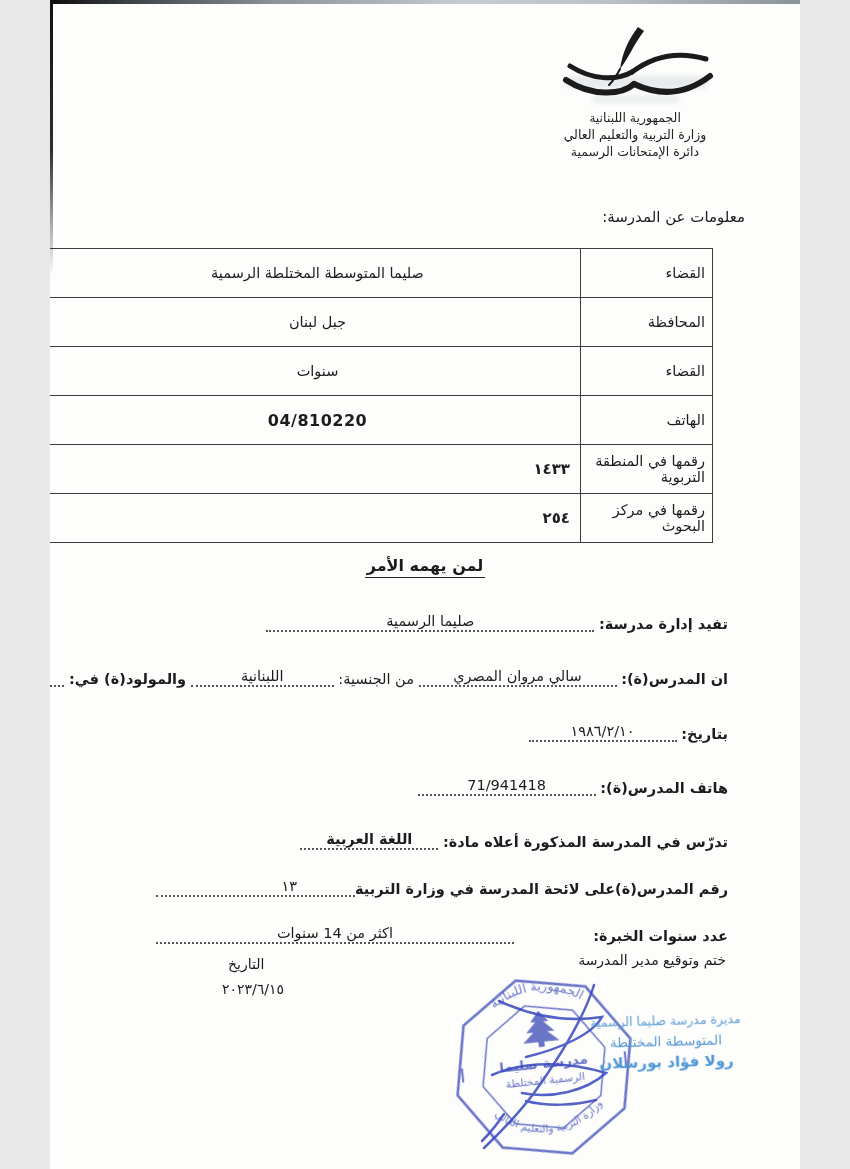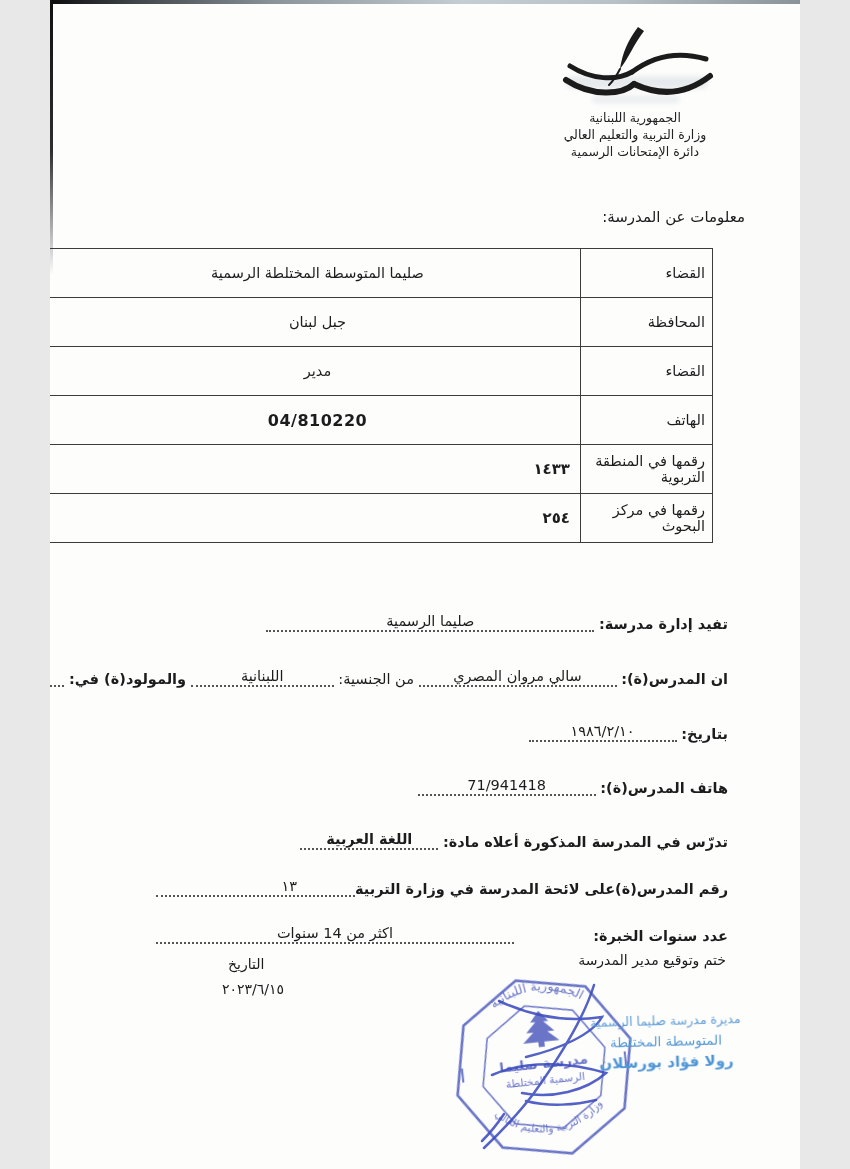--- a/index.html
+++ b/index.html
@@ -118,37 +118,40 @@
         <tr>
       <td class="lbl">القضاء</td>
       <td class="val">صليما المتوسطة المختلطة الرسمية</td>
     </tr>
     <tr>
       <td class="lbl">المحافظة</td>
       <td class="val">جبل لبنان</td>
     </tr>
     <tr>
       <td class="lbl">القضاء</td>
-      <td class="val">مدير</td>
+      <td class="val">سنوات</td>
     </tr>
     <tr>
       <td class="lbl">الهاتف</td>
       <td class="val bold-latin">04/810220</td>
     </tr>
     <tr>
       <td class="lbl">رقمها في المنطقة التربوية</td>
       <td class="val num">١٤٣٣</td>
     </tr>
     <tr>
       <td class="lbl">رقمها في مركز البحوث</td>
       <td class="val num">٢٥٤</td>
     </tr>
   </tbody>
     </table>
 
+  <div class="concern">
+    <span>لمن يهمه الأمر</span>
+  </div>
 
   <div class="line l1">
     <span class="b">تفيد إدارة مدرسة:</span>
     <span class="dotted">صليما الرسمية</span>
   </div>
 
   <div class="line l2">
     <span class="b">ان المدرس(ة):</span>
     <span class="dotted" style="min-width:170px">سالي مروان المصري</span>
     <span>من الجنسية:</span>

